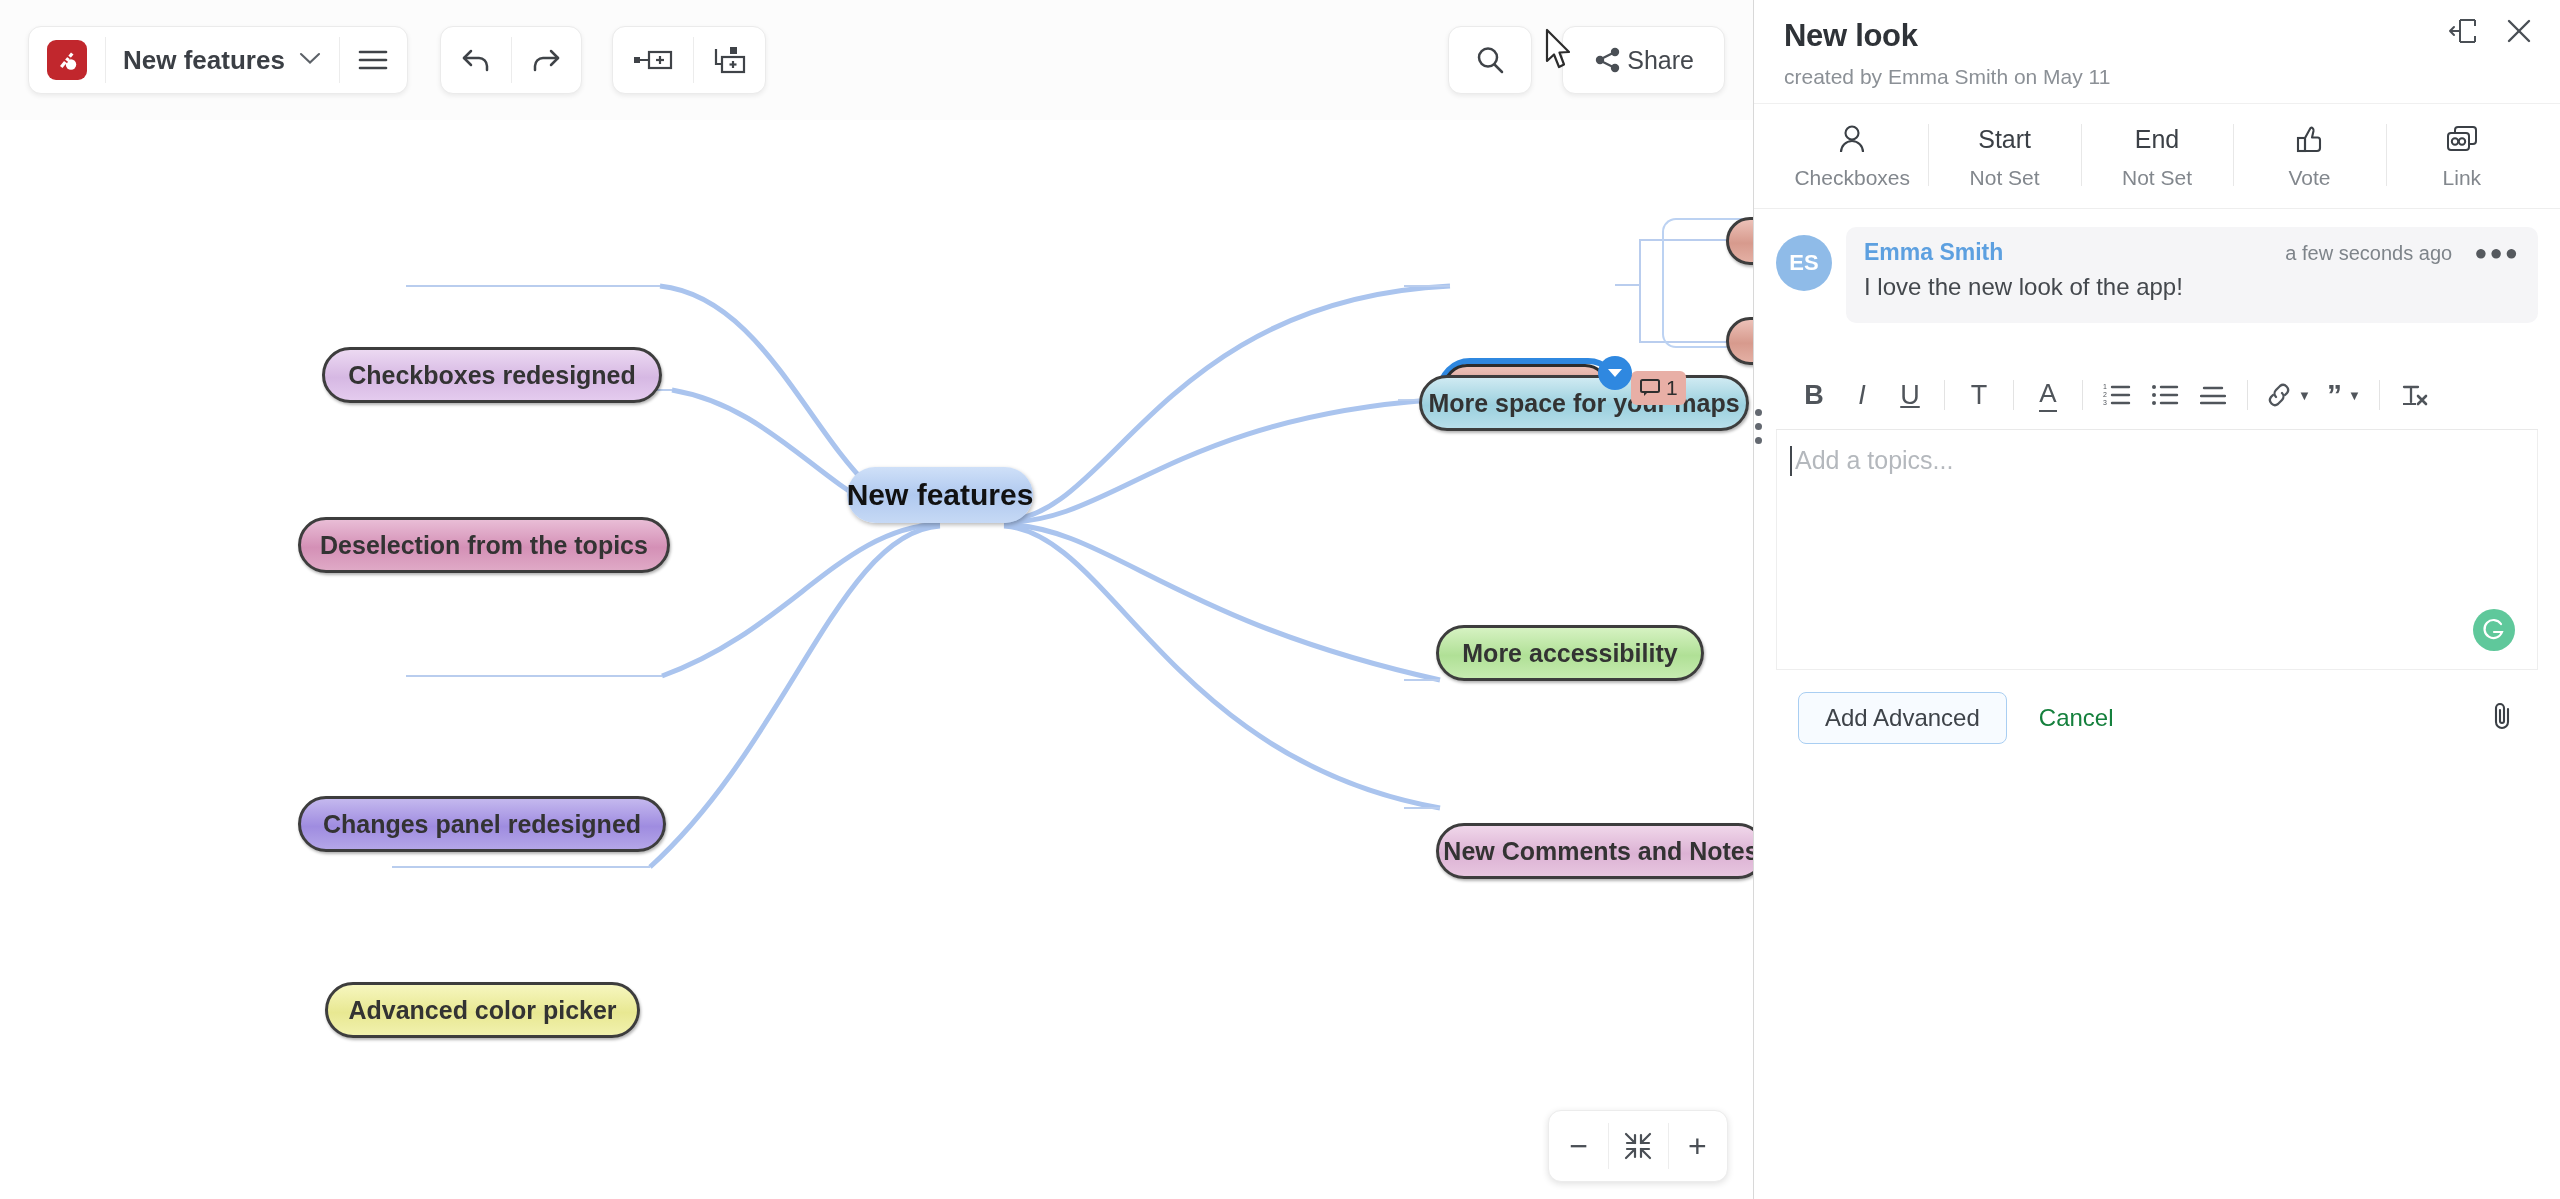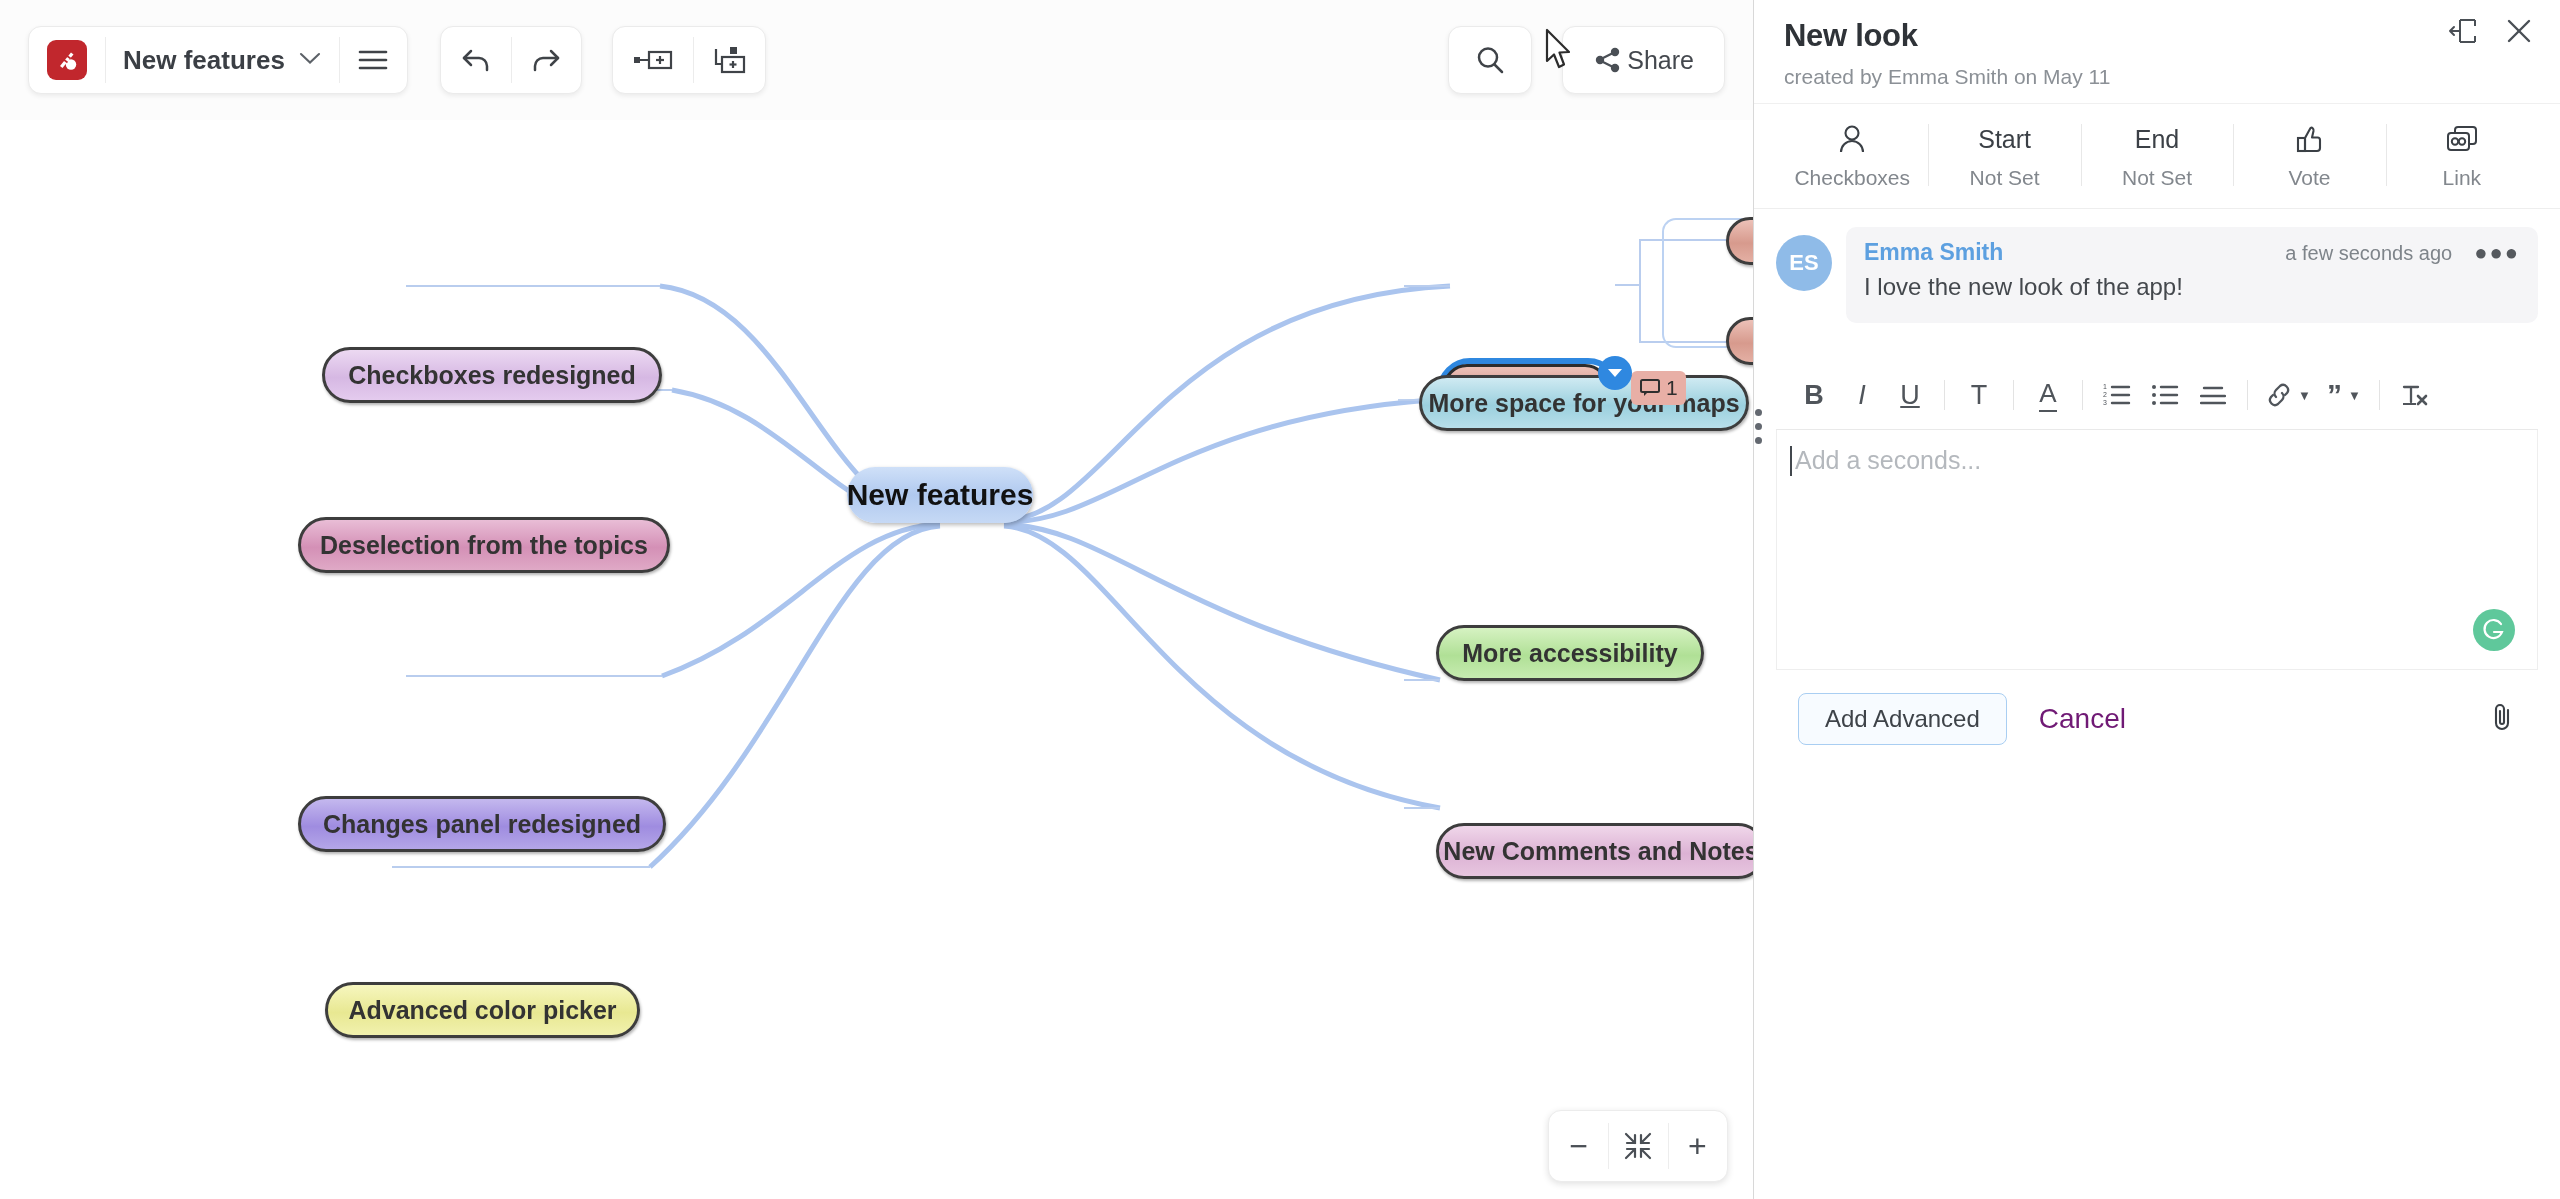--- a/index.html
+++ b/index.html
@@ -203,21 +203,21 @@
   .gram {
     position: absolute; right: 22px; bottom: 18px;
     width: 42px; height: 42px; border-radius: 50%; background: #5fc89b;
     display: flex; align-items: center; justify-content: center; cursor: pointer;
   }
   .ed-actions { display: flex; align-items: center; margin: 22px 22px 0 22px; gap: 16px; }
   .btn-add {
     border: 1px solid #a9cef2; background: #f7fbff; border-radius: 8px;
     padding: 11px 26px; font-size: 24px; color: #3e4349; cursor: pointer;
   }
-  .btn-cancel { font-size: 28px; color: #701a75; cursor: pointer; padding: 11px 16px; }
+  .btn-cancel { font-size: 24px; color: #15803d; cursor: pointer; padding: 11px 16px; }
   .clip { margin-left: auto; cursor: pointer; }
 </style>
 </head>
 <body>
 
 <div id="app">
 
   <div class="topbar">
 
     <div class="tb-group">
@@ -584,21 +584,21 @@
         <div class="ed-btn">
           <svg width="28" height="26" viewBox="0 0 28 26">
             <path d="M4 5 H18 M11 5 V20" fill="none" stroke="#50555b" stroke-width="2.3" stroke-linecap="round"></path>
             <line x1="3" y1="22" x2="16" y2="22" stroke="#50555b" stroke-width="2"></line>
             <path d="M18 14 L26 22 M26 14 L18 22" stroke="#50555b" stroke-width="2.6" stroke-linecap="round"></path>
           </svg>
         </div>
       </div>
 
       <div class="ed-area">
-        <div class="ed-ph">Add a seconds...</div>
+        <div class="ed-ph">Add a topics...</div>
         <div class="gram">
           <svg width="26" height="26" viewBox="0 0 26 26">
             <path d="M20 7 A9 9 0 1 0 21 15 L13 15" fill="none" stroke="#fff" stroke-width="2.2" stroke-linecap="round"></path>
           </svg>
         </div>
       </div>
 
       <div class="ed-actions">
         <div class="btn-add">Add Advanced</div>
         <div class="btn-cancel">Cancel</div>

